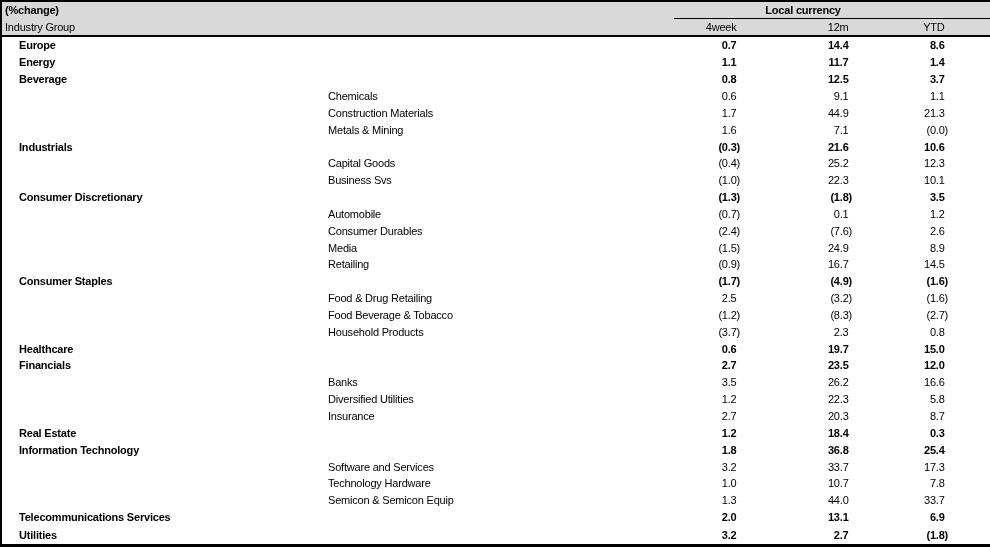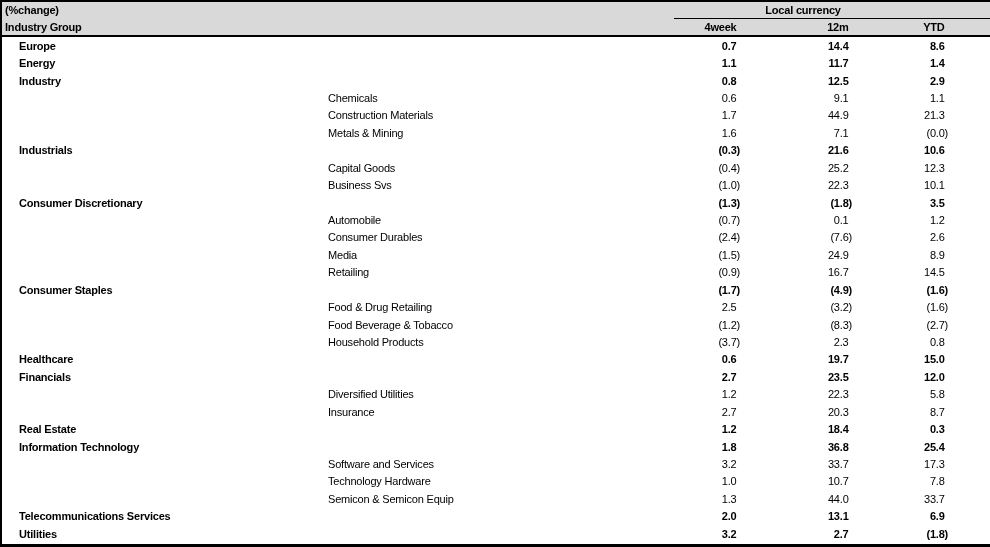--- a/index.html
+++ b/index.html
@@ -36,21 +36,21 @@
     padding-left: 3px;
   }
   .hdr1 .lc {
     text-align: center;
     font-weight: bold;
     border-bottom: 1px solid #000000;
     padding-right: 58px;
   }
   .hdr2 th {
     border-bottom: 2px solid #000000;
-    font-weight: bold;
+    font-weight: normal;
   }
   .hdr2 .rowhdr {
     padding-left: 3px;
   }
   .num {
     text-align: right;
     padding-right: 2px;
     white-space: nowrap;
   }
   .ytd {
@@ -110,25 +110,25 @@
         <td class="num pos ytd">8.6</td>
       </tr>
       <tr class="bold">
         <td class="g">Energy</td>
         <td class="s"></td>
         <td class="num pos">1.1</td>
         <td class="num pos">11.7</td>
         <td class="num pos ytd">1.4</td>
       </tr>
       <tr class="bold">
-        <td class="g">Industry</td>
+        <td class="g">Beverage</td>
         <td class="s"></td>
         <td class="num pos">0.8</td>
         <td class="num pos">12.5</td>
-        <td class="num pos ytd">2.9</td>
+        <td class="num pos ytd">3.7</td>
       </tr>
       <tr>
         <td class="g"></td>
         <td class="s">Chemicals</td>
         <td class="num pos">0.6</td>
         <td class="num pos">9.1</td>
         <td class="num pos ytd">1.1</td>
       </tr>
       <tr>
         <td class="g"></td>
@@ -237,20 +237,27 @@
       </tr>
       <tr class="bold">
         <td class="g">Financials</td>
         <td class="s"></td>
         <td class="num pos">2.7</td>
         <td class="num pos">23.5</td>
         <td class="num pos ytd">12.0</td>
       </tr>
       <tr>
         <td class="g"></td>
+        <td class="s">Banks</td>
+        <td class="num pos">3.5</td>
+        <td class="num pos">26.2</td>
+        <td class="num pos ytd">16.6</td>
+      </tr>
+      <tr>
+        <td class="g"></td>
         <td class="s">Diversified Utilities</td>
         <td class="num pos">1.2</td>
         <td class="num pos">22.3</td>
         <td class="num pos ytd">5.8</td>
       </tr>
       <tr>
         <td class="g"></td>
         <td class="s">Insurance</td>
         <td class="num pos">2.7</td>
         <td class="num pos">20.3</td>

